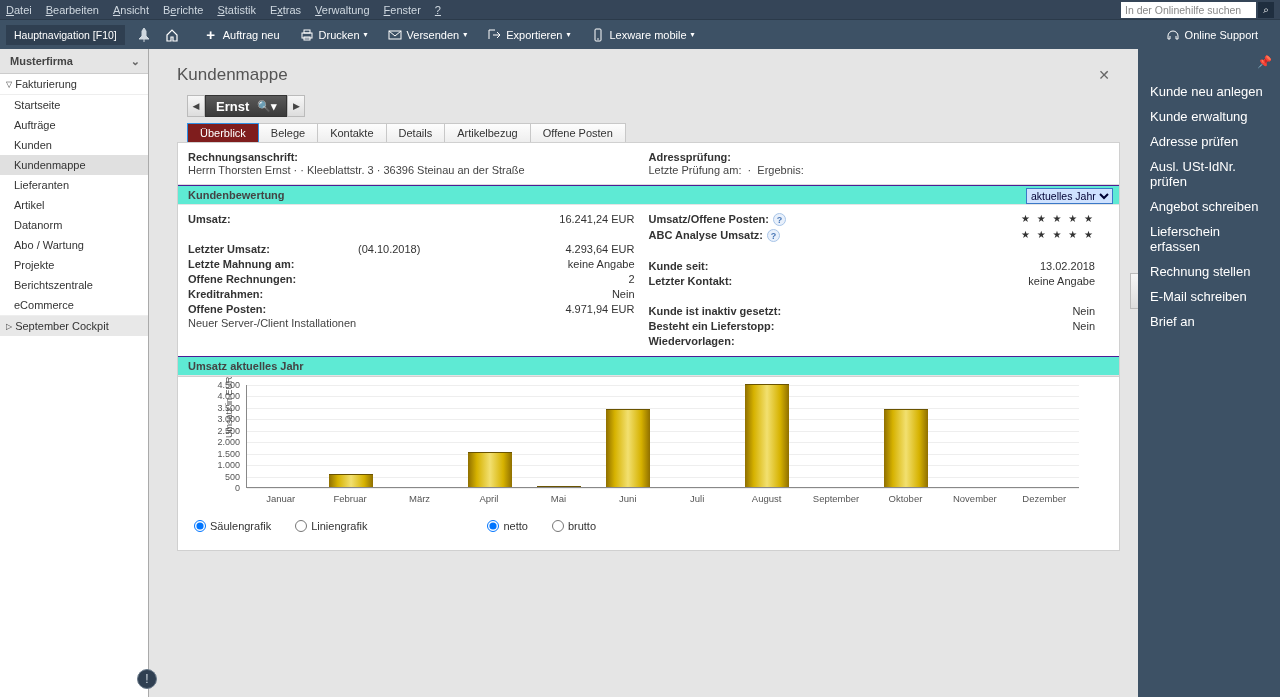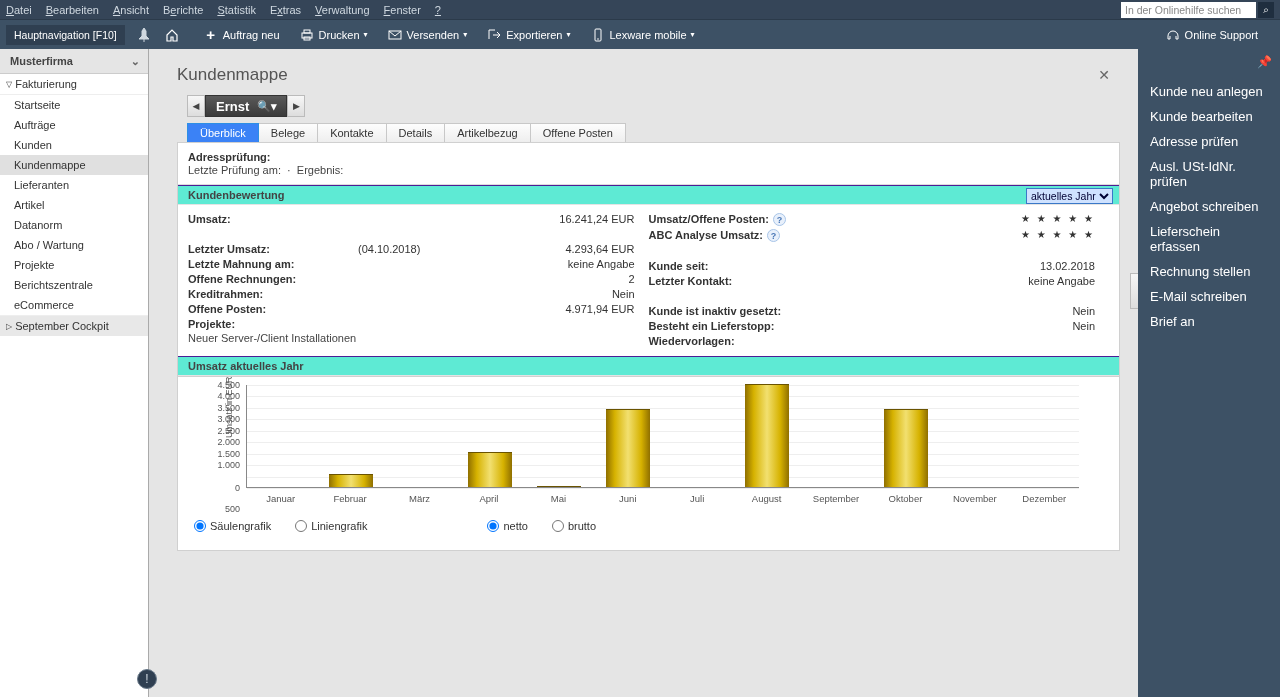--- a/index.html
+++ b/index.html
@@ -43,21 +43,21 @@
 .close-x { color: #666; font-size: 14px; cursor: default; padding: 2px 4px; }
 
 .customer-nav { display: flex; align-items: center; margin-bottom: 6px; margin-left: 10px;}
 .customer-nav .arrow-btn { background: linear-gradient(#f7f7f7,#ddd); border: 1px solid #bbb; width: 18px; height: 22px; display: flex; align-items: center; justify-content: center; font-size: 9px; color: #444; }
 .customer-nav .name-box { background: linear-gradient(#5a5a5a,#3a3a3a); color: #fff; height: 22px; display: flex; align-items: center; padding: 0 10px 0 10px; font-weight: bold; font-size: 13px; min-width: 60px; border: 1px solid #333; }
 .customer-nav .name-box .mag { margin-left: 8px; font-size: 11px; }
 
 .tabbar { display: flex; margin-left: 10px; margin-bottom: 0; }
 .tabbar .tab { border: 1px solid #c8c8c8; border-bottom: none; padding: 3px 12px; font-size: 11px; background: linear-gradient(#fdfdfd,#eee); color: #333; margin-right: 0; cursor: default; }
 .tabbar .tab:not(:first-child){ border-left:none;}
-.tabbar .tab.active { background: #3b82f6; color: #fff; border-color: #2d8fe5; }
+.tabbar .tab.active { background: #7f1d1d; color: #fff; border-color: #2d8fe5; }
 
 .info-panel { background: #fff; border: 1px solid #d0d0d0; margin: 0 0 0 0; }
 .info-section { padding: 6px 10px 8px 10px; }
 .info-section.bd { border-bottom: 1px solid #ddd; }
 .section-header { background: #5eead4; font-weight: bold; font-size: 11px; padding: 3px 10px; border-top: 1px solid #4c1d95; border-bottom: 1px solid #e4e4e4; position: relative; color:#444; }
 .section-header .sel-period { position: absolute; right: 6px; top: 2px; }
 .section-header select { font-size: 10.5px; border: 1px solid #3a78c8; background: #cfe2ff; color: #003; }
 
 .two-col { display: flex; }
 .two-col .col { flex: 1; }
@@ -241,20 +241,26 @@
           <div class="tab">Details</div>
           <div class="tab">Artikelbezug</div>
           <div class="tab">Offene Posten</div>
         </div>
 
       <div class="info-panel">
         <div class="info-section bd">
           <div class="two-col">
             <div class="col">
               <div class="kv-row">
+                  <span class="k">Rechnungsanschrift:</span>
+                </div>
+              <div class="addr-line">Herrn Thorsten Ernst ·   · Kleeblattstr. 3 · 36396 Steinau an der Straße</div>
+            </div>
+            <div class="col">
+              <div class="kv-row">
                   <span class="k">Adressprüfung:</span>
                 </div>
               <div class="addr-line"><span>Letzte Prüfung am:</span> &nbsp;·&nbsp; <span>Ergebnis:</span></div>
             </div>
           </div>
         </div>
 
         <div class="section-header">
           <span>Kundenbewertung</span>
           <span class="sel-period"><select id="period-select"><option>aktuelles Jahr</option></select></span>
@@ -281,23 +287,20 @@
                   <span class="k">Offene Rechnungen:</span>
                   <span class="v">2</span>
                 </div>
                 <div class="kv-row">
                   <span class="k">Kreditrahmen:</span>
                   <span class="v">Nein</span>
                 </div>
                 <div class="kv-row">
                   <span class="k">Offene Posten:</span>
                   <span class="v">4.971,94 EUR</span>
-                </div>
-                <div class="kv-row">
-                  <span class="k">Projekte:</span>
                 </div>
                 <div class="subtext">Neuer Server-/Client Installationen</div>
               </div>
             <div class="col" id="eval-right">
                 <div class="kv-row">
                   <span class="k" style="width: 200px;">Umsatz/Offene Posten:<span class="help-q">?</span></span>
                   <span class="v stars">★ ★ ★ ★ ★</span>
                 </div>
                 <div class="kv-row">
                   <span class="k" style="width: 200px;">ABC Analyse Umsatz:<span class="help-q">?</span></span>
@@ -330,21 +333,21 @@
         </div>
 
         <div class="section-header">Umsatz aktuelles Jahr</div>
       </div>
 
       <div class="chart-wrap">
         <div class="chart-area">
           <div class="y-label-rot">Umsatz in EUR</div>
           <div class="y-axis" id="y-axis">
               <div class="tick" style="top: 103px;">0</div>
-              <div class="tick" style="top: 91.5556px; margin-top: 32px;">500</div>
+              <div class="tick" style="top: 91.5556px;">500</div>
               <div class="tick" style="top: 80.1111px;">1.000</div>
               <div class="tick" style="top: 68.6667px;">1.500</div>
               <div class="tick" style="top: 57.2222px;">2.000</div>
               <div class="tick" style="top: 45.7778px;">2.500</div>
               <div class="tick" style="top: 34.3333px;">3.000</div>
               <div class="tick" style="top: 22.8889px;">3.500</div>
               <div class="tick" style="top: 11.4444px;">4.000</div>
               <div class="tick" style="top: 0px;">4.500</div>
             </div>
           <div class="plot" id="plot">
@@ -404,21 +407,21 @@
         </div>
       </div>
     </div>
     <div class="slider-grip"></div>
   </div>
 
   <div class="sidebar-right">
     <span class="pin">📌</span>
     <ul id="right-actions">
         <li>Kunde neu anlegen</li>
-        <li>Kunde bearbeiten</li>
+        <li>Kunde erwaltung</li>
         <li>Adresse prüfen</li>
         <li>Ausl. USt-IdNr. prüfen</li>
         <li>Angebot schreiben</li>
         <li>Lieferschein erfassen</li>
         <li>Rechnung stellen</li>
         <li>E-Mail schreiben</li>
         <li>Brief an</li>
       </ul>
   </div>
 </div>

